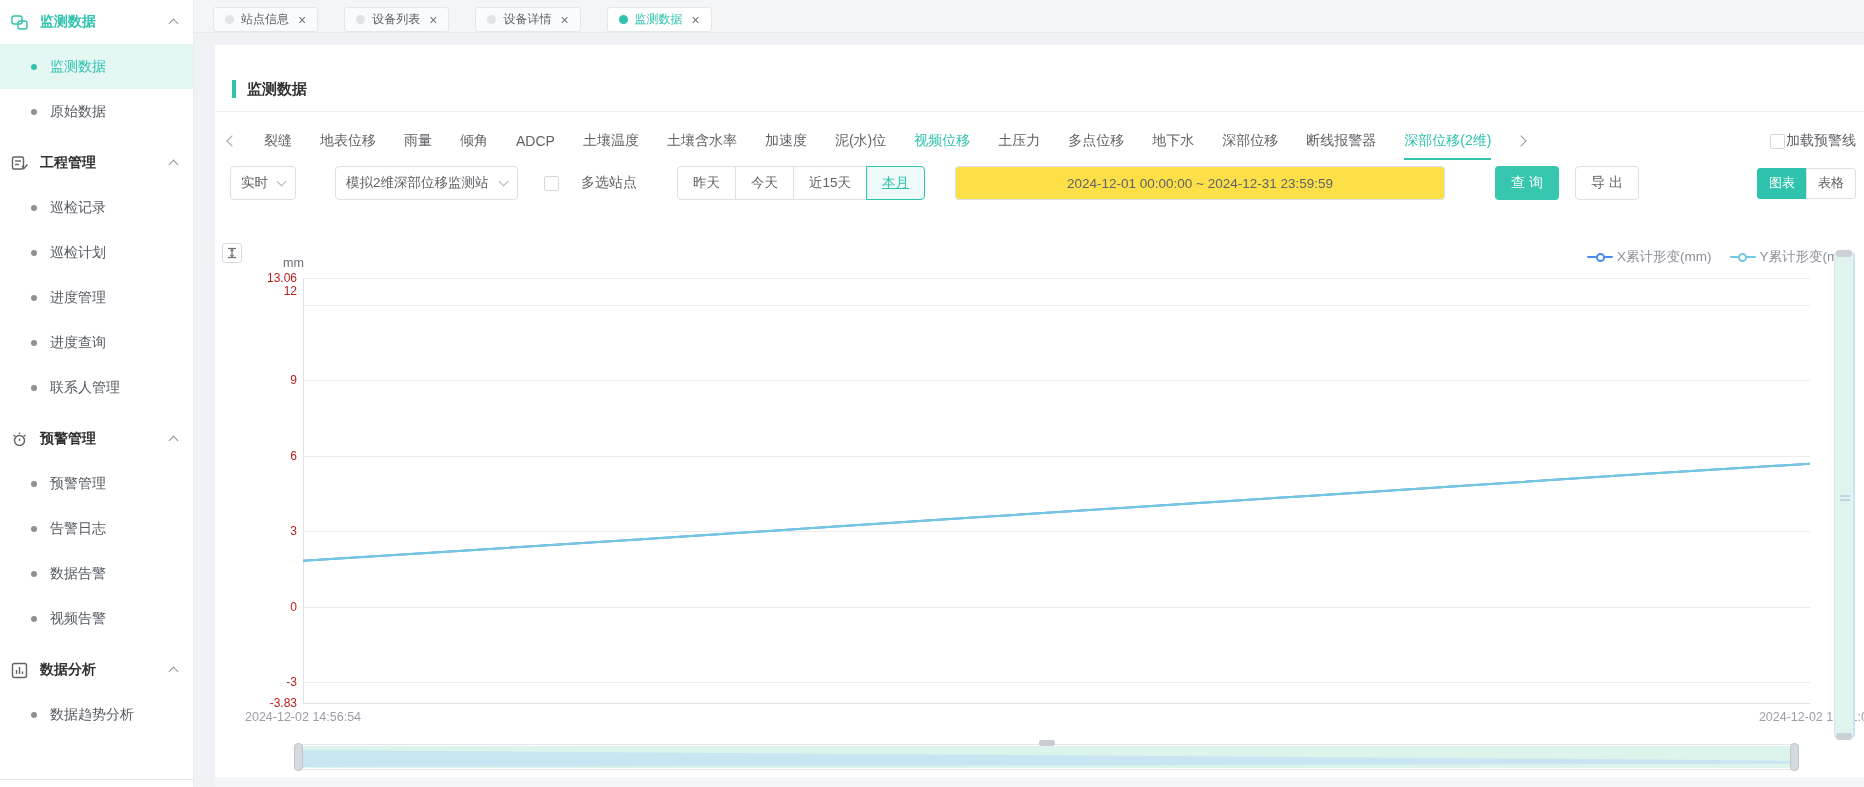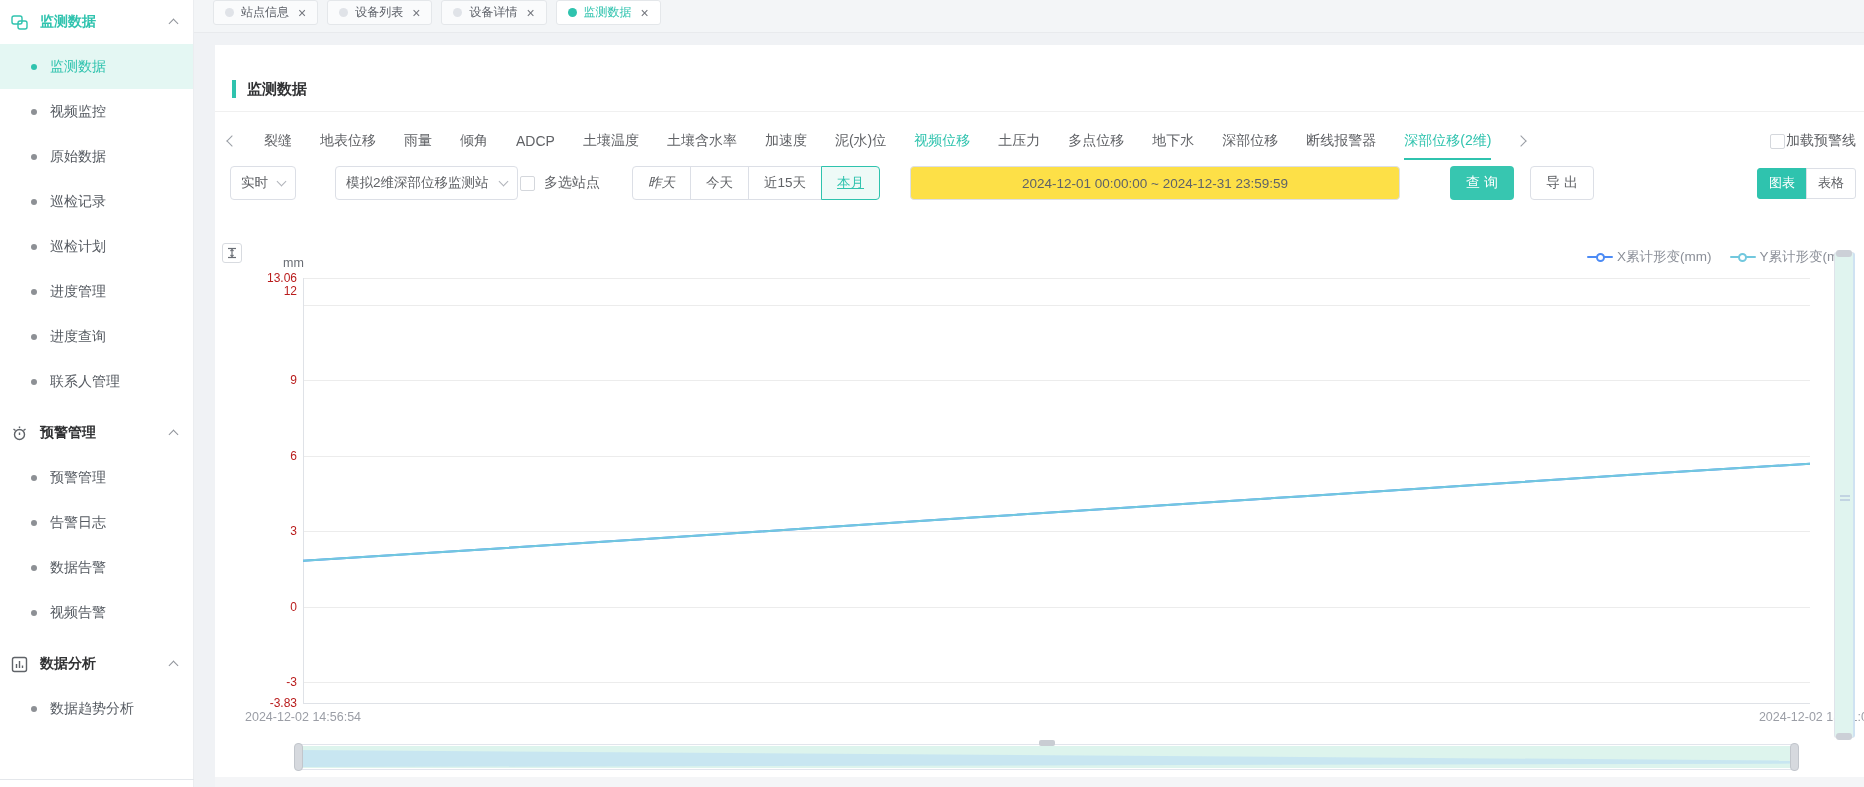--- a/index.html
+++ b/index.html
@@ -13,21 +13,21 @@
   .side-section.teal { color:#2fc3ae; }
   .side-section .sec-icon { width:19px; height:19px; margin-right:11px; flex:0 0 auto; }
   .chev-up { width:7px; height:7px; border-left:1.5px solid #8f939a; border-top:1.5px solid #8f939a; transform:rotate(45deg); margin-left:auto; margin-top:3px; }
   .side-item { display:flex; align-items:center; height:45px; padding-left:31px; font-size:14px; color:#555a61; cursor:pointer; }
   .side-item .dot { width:6px; height:6px; border-radius:50%; background:#8d9095; margin-right:13px; flex:0 0 auto; }
   .side-item.active { background:#e4f7f3; color:#2fc3ae; }
   .side-item.active .dot { background:#2fc3ae; }
   .side-bottom-line { position:absolute; left:0; top:779px; width:194px; height:1px; background:#e4e7eb; }
 
   
-  .tabbar { position:absolute; left:194px; top:0; width:1670px; height:33px; background:#f3f5f7; border-bottom:1px solid #e8eaed; display:flex; align-items:flex-start; gap:9px; padding-left:19px; z-index:4; }
+  .tabbar { position:absolute; left:194px; top:0; width:1670px; height:33px; background:#f3f5f7; border-bottom:1px solid #e8eaed; display:flex; align-items:flex-end; gap:26px; padding-left:19px; z-index:4; }
   .tabchip { display:flex; align-items:center; gap:7px; height:25px; padding:0 11px; background:#fafbfc; border:1px solid #e4e7ea; border-radius:3px; font-size:12px; color:#5a5e66; cursor:pointer; white-space:nowrap; }
   .tabchip .tdot { width:9px; height:9px; border-radius:50%; background:#e0e3e8; }
   .tabchip.active { background:#fff; color:#2fc3ae; }
   .tabchip.active .tdot { background:#2fc3ae; }
   .tabchip .tclose { font-size:14px; color:#73767d; line-height:1; margin-left:2px; }
 
   
   .gutter { position:absolute; left:195px; top:33px; width:20px; height:744px; background:#f0f2f5; }
   .topgap { position:absolute; left:215px; top:33px; width:1649px; height:12px; background:#f0f2f5; }
   .card { position:absolute; left:215px; top:45px; width:1649px; height:732px; background:#fff; }
@@ -49,24 +49,24 @@
   .cat-item.active::after { content:""; position:absolute; left:0; right:0; bottom:-10px; height:2px; background:#2fc3ae; }
   .cat-check { display:flex; align-items:center; gap:1px; margin-left:auto; font-size:14px; color:#606266; cursor:pointer; white-space:nowrap; }
   .checkbox { width:15px; height:15px; border:1px solid #d4d7dc; border-radius:2px; background:#fff; flex:0 0 auto; }
 
   
   .filterbar { position:absolute; left:230px; top:166px; width:1626px; height:34px; display:flex; align-items:center; }
   .select { height:34px; border:1px solid #dcdfe6; border-radius:4px; background:#fff; display:flex; align-items:center; justify-content:space-between; padding:8px 10px; font-size:13.5px; color:#606266; cursor:pointer; }
   .sel-interval { width:66px; }
   .sel-station { width:183px; margin-left:39px; }
   .caret-down { width:7px; height:7px; border-left:1.5px solid #b0b3ba; border-bottom:1.5px solid #b0b3ba; transform:rotate(-45deg); margin-top:-3px; flex:0 0 auto; }
-  .fcheck { display:flex; align-items:center; gap:9px; margin-left:2px; font-size:14px; color:#606266; cursor:pointer; }
+  .fcheck { display:flex; align-items:center; gap:22px; margin-left:26px; font-size:14px; color:#606266; cursor:pointer; }
   .quick { display:flex; margin-left:32px; }
   .qbtn { height:34px; padding:0 15px; display:flex; align-items:center; border:1px solid #dcdfe6; background:#fff; font-size:13.5px; color:#606266; margin-left:-1px; cursor:pointer; position:relative; }
-  .qbtn:first-child { border-radius:4px 0 0 4px; margin-left:0;font-style:italic; }
+  .qbtn:first-child { border-radius:4px 0 0 4px; margin-left:8px; }
   .qbtn:last-child { border-radius:0 4px 4px 0;text-decoration:underline; }
   .qbtn.active { color:#2fc3ae; border-color:#2fc3ae; background:#eefaf7; z-index:2; }
   .datebox { margin-left:30px; width:490px; height:34px; border:1px solid #dcdfe6; border-radius:4px; background:#fde047; display:flex; align-items:center; justify-content:center; font-size:13.5px; color:#5f6368; cursor:pointer; }
   .btn-primary { margin-left:50px; width:64px; height:34px; background:#37c6b0; border:none; border-radius:4px; color:#fff; font-size:14px; display:flex; align-items:center; justify-content:center; cursor:pointer; font-family:inherit; }
   .btn-plain { margin-left:16px; width:64px; height:34px; background:#fff; border:1px solid #dcdfe6; border-radius:4px; color:#606266; font-size:14px; display:flex; align-items:center; justify-content:center; cursor:pointer; font-family:inherit; }
   .seg { display:flex; margin-left:auto; }
   .segbtn { width:50px; height:31px; display:flex; align-items:center; justify-content:center; border:1px solid #dcdfe6; background:#fff; color:#606266; font-size:13px; cursor:pointer; }
   .segbtn.left { border-radius:3px 0 0 3px; }
   .segbtn.right { border-radius:0 3px 3px 0; margin-left:-1px; }
   .segbtn.active { background:#2fc3ae; border-color:#2fc3ae; color:#fff; }
@@ -116,27 +116,33 @@
       </svg>
       <span>监测数据</span>
       <i class="chev-up"></i>
     </div>
     <div class="side-item active">
       <i class="dot"></i>
       <span>监测数据</span>
     </div>
     <div class="side-item">
       <i class="dot"></i>
-      <span>视频监控</span>
-    </div>
-    <div class="side-item">
-      <i class="dot"></i>
       <span>原始数据</span>
     </div>
 
+    <div class="side-section" style="margin-top:7px;">
+      <svg class="sec-icon" viewBox="0 0 19 19" fill="none" stroke="#5f6368" stroke-width="1.4">
+        <rect x="2.5" y="3" width="11" height="12" rx="1.5"></rect>
+          <line x1="5" y1="7" x2="11" y2="7"></line>
+          <line x1="5" y1="10.5" x2="9" y2="10.5"></line>
+          <polyline points="12,12 14,14.5 17.5,10.5"></polyline>
+      </svg>
+      <span>工程管理</span>
+      <i class="chev-up"></i>
+    </div>
     <div class="side-item">
       <i class="dot"></i>
       <span>巡检记录</span>
     </div>
     <div class="side-item">
       <i class="dot"></i>
       <span>巡检计划</span>
     </div>
     <div class="side-item">
       <i class="dot"></i>

